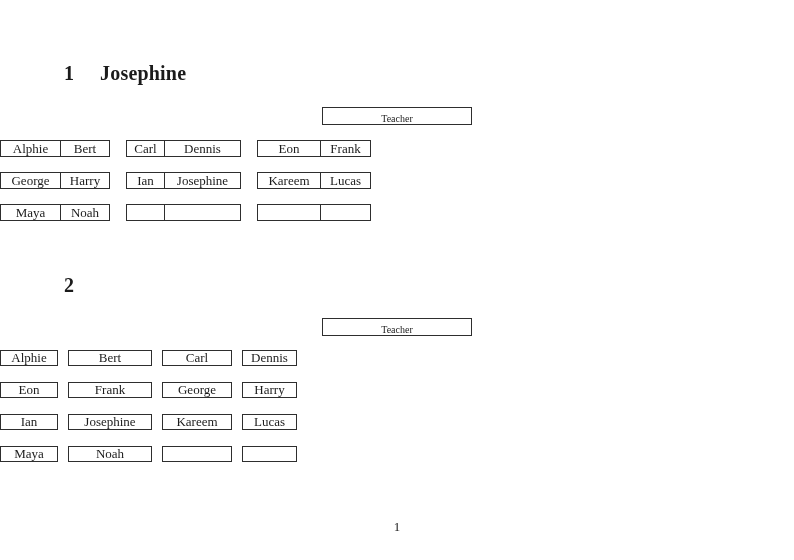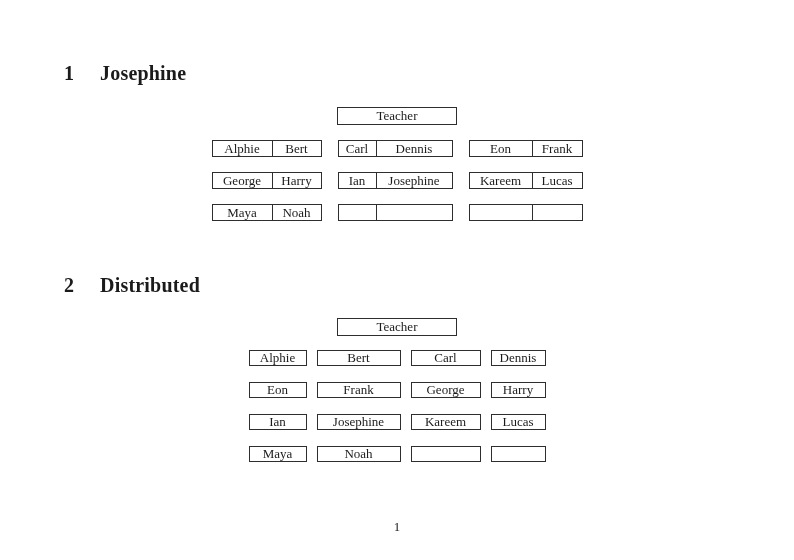--- a/index.html
+++ b/index.html
@@ -15,30 +15,30 @@
     position:absolute;left:64px;
     display:flex;align-items:baseline;
     font-weight:bold;font-size:20px;line-height:20px;
     letter-spacing:.2px;
   }
   .h1{top:63px;}
   .h2{top:275px;}
   .hnum{display:inline-block;width:36px;}
   .tbox{
     position:absolute;left:50%;transform:translateX(-50%);
-    width:120px;height:18px;
+    width:150px;height:18px;
     border:1px solid #2e2e2e;box-sizing:border-box;
-    display:flex;align-items:center;justify-content:center;
-    font-size:13px;background:#fff;
+    display:flex;align-items:flex-end;justify-content:center;
+    font-size:10px;background:#fff;
   }
   .t1{top:107px;}
   .t2{top:318px;}
   .crow,.drow{
     position:absolute;left:0;width:100%;
-    display:flex;justify-content:center;
+    display:flex;justify-content:flex-start;
   }
   .crow{gap:16px;}
   .drow{gap:10px;}
   .pair{
     display:flex;height:17px;
     border:1px solid #2e2e2e;box-sizing:border-box;
     background:#fff;
   }
   .pair .cl{
     border-right:1px solid #2e2e2e;box-sizing:border-box;
@@ -117,21 +117,20 @@
       <span class="cr"></span>
     </div>
     <div class="pair c3">
       <span class="cl"></span>
       <span class="cr"></span>
     </div>
   </div>
 
   <div class="heading h2">
     <span class="hnum">2</span>
-    <span class="htitle">Distributed</span>
   </div>
 
   <div class="tbox t2">
     <span>Teacher</span>
   </div>
 
   <div class="drow" style="top:350px">
     <div class="nbox d1">Alphie</div>
     <div class="nbox d2">Bert</div>
     <div class="nbox d3">Carl</div>

